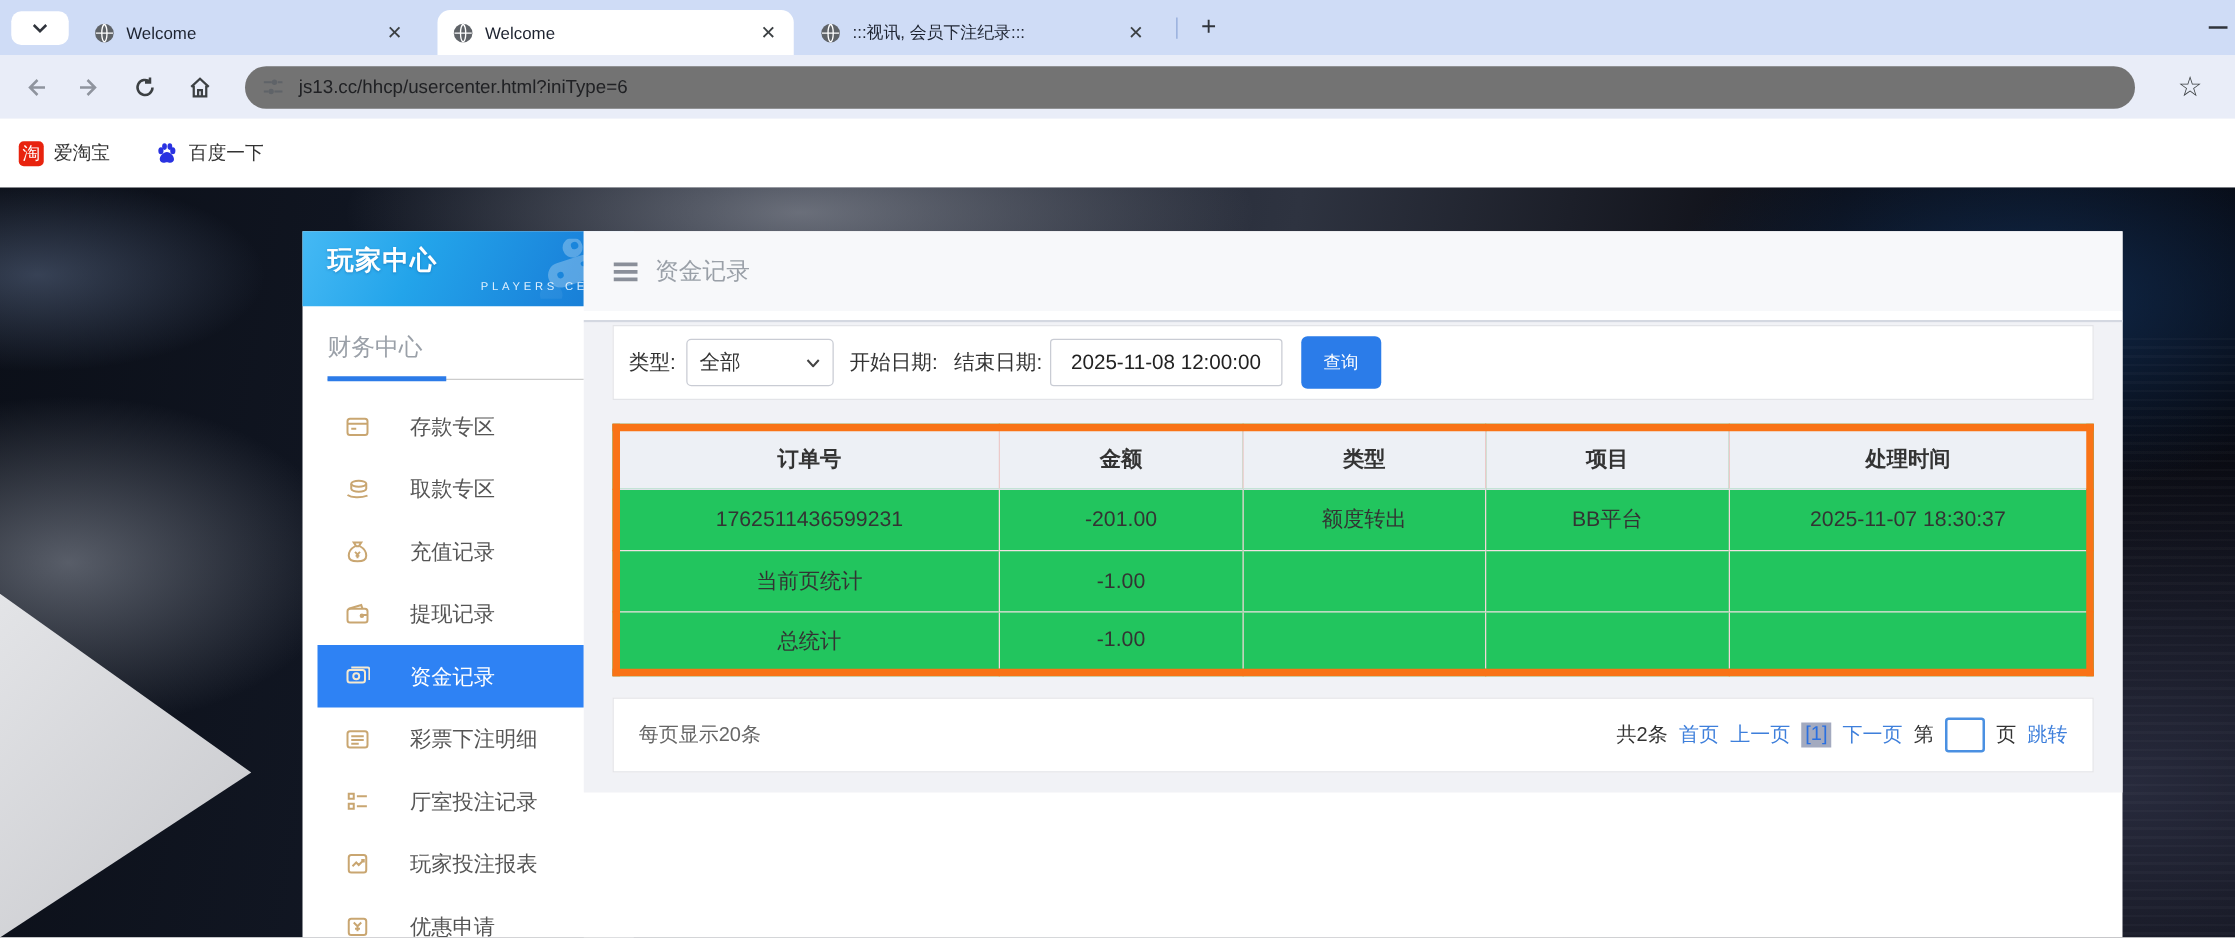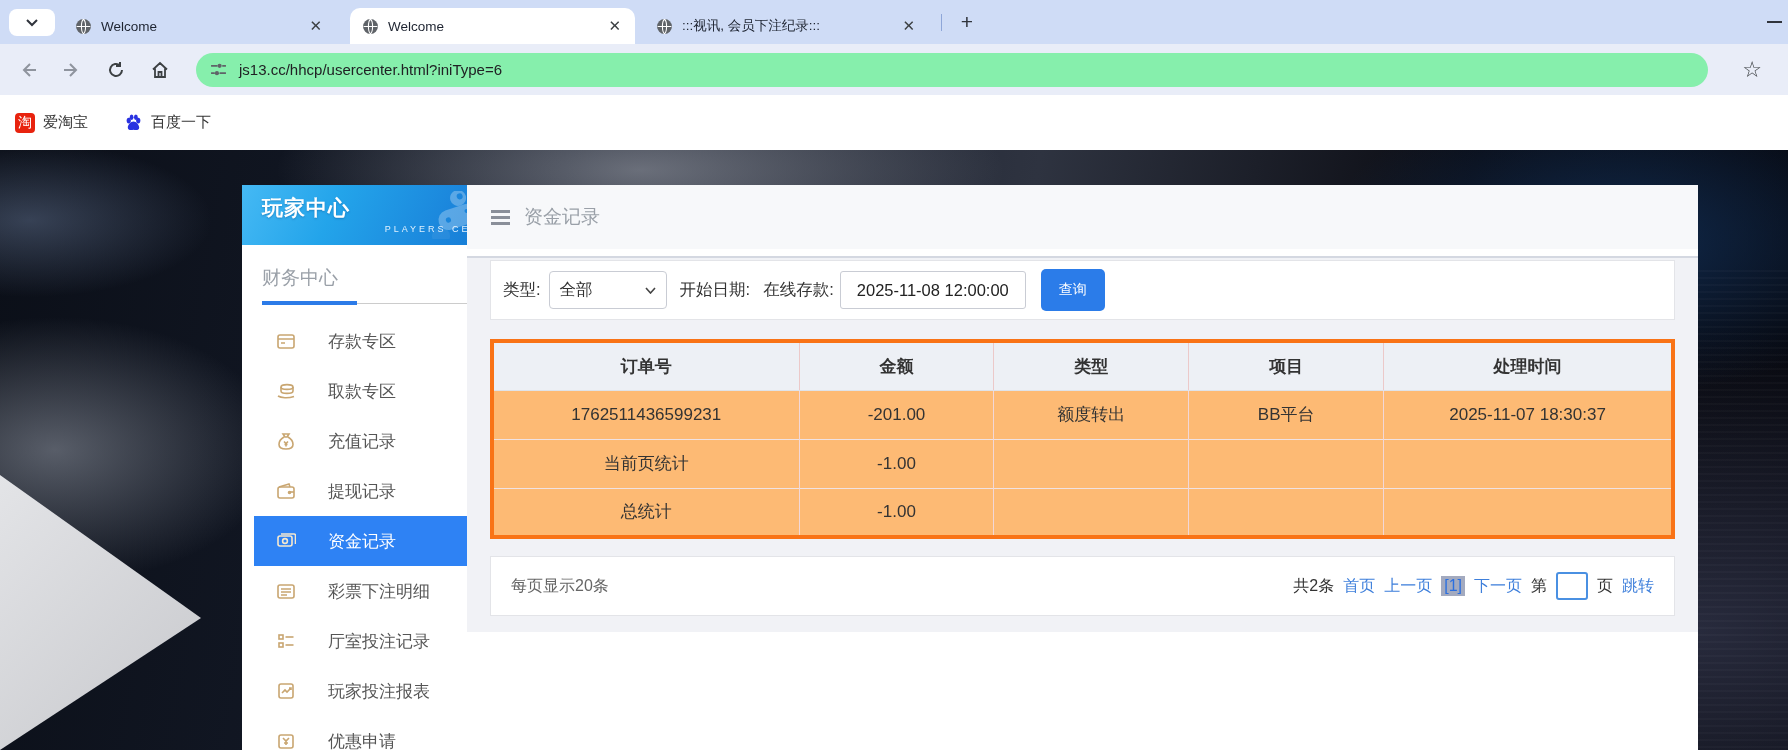--- a/index.html
+++ b/index.html
@@ -18,21 +18,21 @@
   .tab .ttl { white-space:nowrap; overflow:hidden; max-width:190px; }
   .tab .x { margin-left:auto; font-size:15px; color:#3c4043; padding:0 4px; }
   .tab-divider { position:absolute; left:941px; top:14px; width:1px; height:17px; background:#8ea6d8; }
   .newtab { position:absolute; left:953px; top:8px; width:28px; height:28px; font-size:21px; color:#30343c;
     display:flex; align-items:center; justify-content:center; }
   .win-min { position:absolute; right:6px; top:21px; width:15px; height:2px; background:#30343c; }
 
   .toolbar { position:absolute; top:44px; left:0; width:1788px; height:51px; background:#e9edf8;
     display:flex; align-items:center; padding:0 26px 0 16px; }
   .navicon { width:24px; height:24px; margin-right:20px; display:flex; align-items:center; justify-content:center; }
-  .omnibox { flex:1; height:34px; margin-left:4px; margin-right:34px; background:#86efac; border-radius:17px;
+  .omnibox { flex:1; height:34px; margin-left:4px; margin-right:34px; background:#737373; border-radius:17px;
     display:flex; align-items:center; padding:0 14px; gap:12px; }
   .url { font-size:15px; color:#202124; }
   .star { font-size:22px; color:#3c4043; }
 
   .bookmarks { position:absolute; top:95px; left:0; width:1788px; height:55px; background:#fff;
     display:flex; align-items:center; padding-left:15px; font-size:15px; color:#333; }
   .bm { display:flex; align-items:center; gap:8px; margin-right:36px; }
   .bm-taobao { width:20px; height:20px; background:#e8230e; border-radius:4px; color:#fff; font-size:14px;
     display:flex; align-items:center; justify-content:center; }
 
@@ -81,21 +81,21 @@
 
   .filter { height:60px; display:flex; align-items:center; padding:0 12px; font-size:16.5px; color:#333; }
   .sel { width:118px; height:38px; border:1px solid #c9ccd4; border-radius:4px; background:#fff;
     display:flex; align-items:center; justify-content:space-between; padding:0 10px; margin-left:8px; }
   .flabel { margin-left:13px; }
   .finput { width:186px; height:38px; border:1px solid #c9ccd4; border-radius:3px; background:#fff;
     font-size:16.5px; color:#222; text-align:center; margin-left:6px; font-family:"Liberation Sans",sans-serif; }
   .qbtn { width:64px; height:42px; margin-left:15px; background:#2b7ce9; color:#fff; border:none;
     border-radius:5px; font-size:14px; font-family:"Liberation Sans",sans-serif; }
 
-  table.rec { width:100%; margin-top:19px; border-collapse:collapse; background:#fdba74; border:4px solid #f97316;
+  table.rec { width:100%; margin-top:19px; border-collapse:collapse; background:#22c55e; border:6px solid #f97316;
     table-layout:fixed; }
   table.rec th { height:49px; background:#edf0f5; font-size:17px; color:#333; font-weight:bold;
     border-left:1px solid #ecc9c9; border-bottom:1px solid #dfe3e9; }
   table.rec th:first-child { border-left:none; }
   table.rec td { height:49px; text-align:center; font-size:17px; color:#333;
     border-left:1px solid #f2d7d7; border-top:1px solid #f0e2e2; }
   table.rec td:first-child { border-left:none; }
   table.rec tr:first-child td { border-top:none; }
 
   .pager { height:60px; margin-top:17px; display:flex; align-items:center; justify-content:space-between;
@@ -330,21 +330,21 @@
 
       <div class="box filter">
         <span>类型:</span>
         <div class="sel">
           <span>全部</span>
           <svg width="11" height="7" viewBox="0 0 11 7">
               <path d="M1 1l4.5 5L10 1" stroke="#444" stroke-width="1.6" fill="none"></path>
             </svg>
         </div>
         <span class="flabel">开始日期:</span>
-        <span class="flabel">在线存款:</span>
+        <span class="flabel">结束日期:</span>
         <input class="finput" value="2025-11-08 12:00:00" style="">
         <button class="qbtn">查询</button>
       </div>
 
       <table class="rec">
         <colgroup>
             <col style="width:26%">
             <col style="width:16.5%">
             <col style="width:16.5%">
             <col style="width:16.5%">

